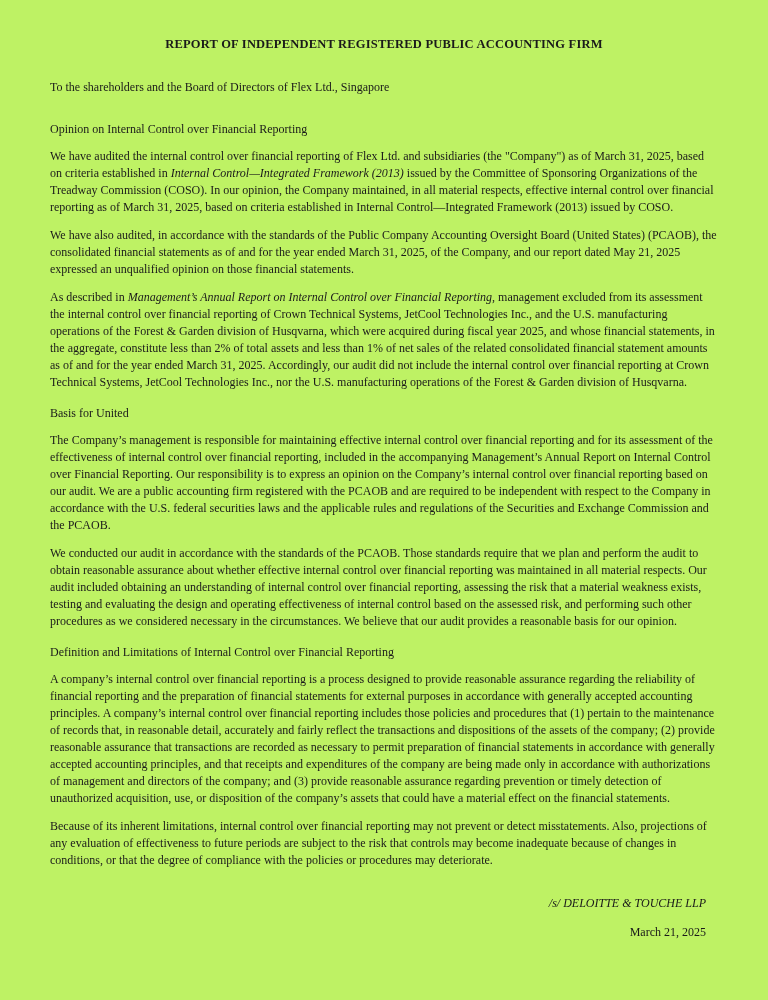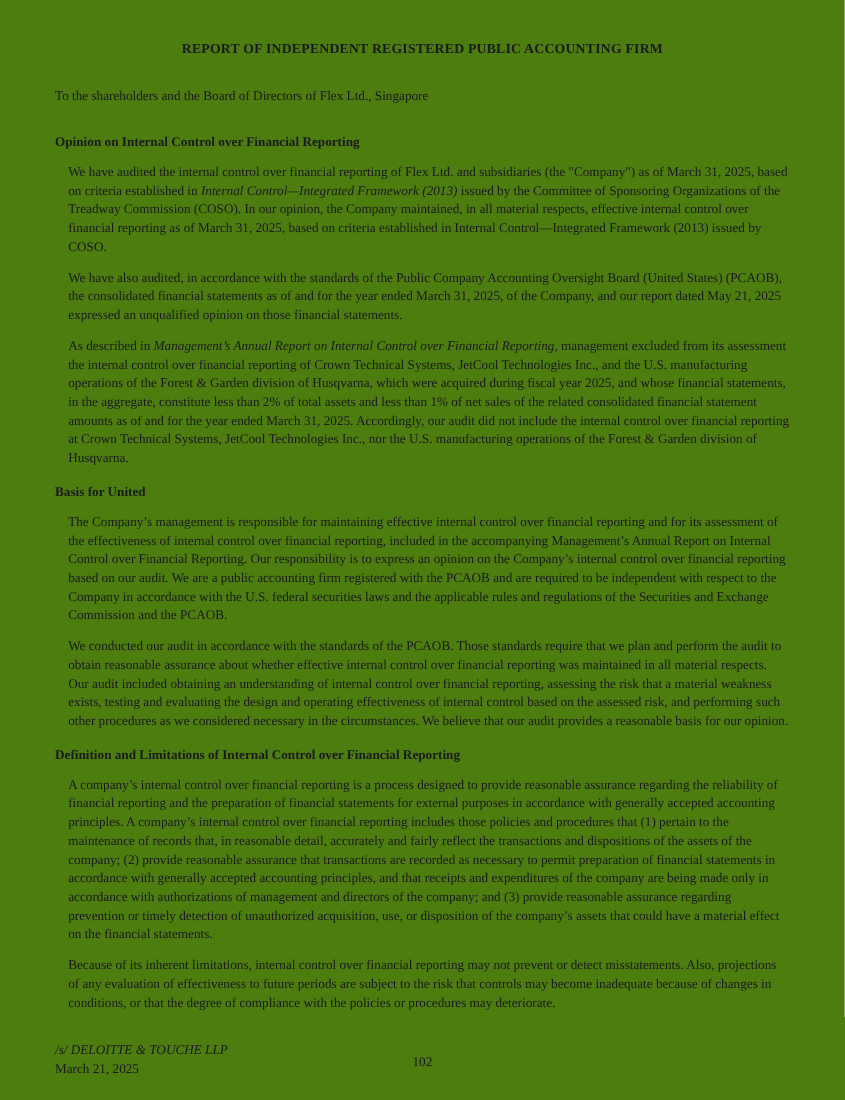--- a/index.html
+++ b/index.html
@@ -5,53 +5,54 @@
   html, body {
     margin: 0;
     padding: 0;
     background: #ffffff;
   }
   .page {
     position: relative;
     width: 768px;
     height: 1000px;
     margin: 0 auto;
-    background: #4d7c0f;
+    background: #bef264;
     box-sizing: border-box;
     padding: 36px 50px 0 50px;
     font-family: "Liberation Serif", "DejaVu Serif", serif;
     font-size: 12px;
     line-height: 17px;
     color: #1a1a1a;
   }
   .doc-title {
     font-size: 12.5px;
     font-weight: bold;
     text-align: center;
     margin: 0 0 26px 0;
     letter-spacing: 0.2px;
   }
   .addressee {
     margin: 0 0 25px 0;
   }
   .section-heading {
     font-size: 12px;
-    font-weight: bold;
+    font-weight: normal;
     margin: 14px 0 10px 0;
   }
   .para {
-    margin: 0 0 11px 12px;
+    margin: 0 0 11px 0;
     text-align: left;
   }
   .italic { font-style: italic; }
   .signature {
     margin-top: 26px;
   }
   .signature p {
-    margin: 0;
+    margin: 12px;
+    text-align: right;
   }
   .page-number {
     position: absolute;
     bottom: 26px;
     left: 0;
     width: 100%;
     text-align: center;
   }
 </style>
 </head>
@@ -81,15 +82,14 @@
 
   <p class="para"><span>A company’s internal control over financial reporting is a process designed to provide reasonable assurance regarding the reliability of financial reporting and the preparation of financial statements for external purposes in accordance with generally accepted accounting principles. A company’s internal control over financial reporting includes those policies and procedures that (1) pertain to the maintenance of records that, in reasonable detail, accurately and fairly reflect the transactions and dispositions of the assets of the company; (2) provide reasonable assurance that transactions are recorded as necessary to permit preparation of financial statements in accordance with generally accepted accounting principles, and that receipts and expenditures of the company are being made only in accordance with authorizations of management and directors of the company; and (3) provide reasonable assurance regarding prevention or timely detection of unauthorized acquisition, use, or disposition of the company’s assets that could have a material effect on the financial statements.</span></p>
 
   <p class="para"><span>Because of its inherent limitations, internal control over financial reporting may not prevent or detect misstatements. Also, projections of any evaluation of effectiveness to future periods are subject to the risk that controls may become inadequate because of changes in conditions, or that the degree of compliance with the policies or procedures may deteriorate.</span></p>
 
   <div class="signature">
     <p class="italic">/s/ DELOITTE &amp; TOUCHE LLP</p>
     <p>March 21, 2025</p>
   </div>
 
-  <div class="page-number">102</div>
 
 </div>
 
 </body></html>

